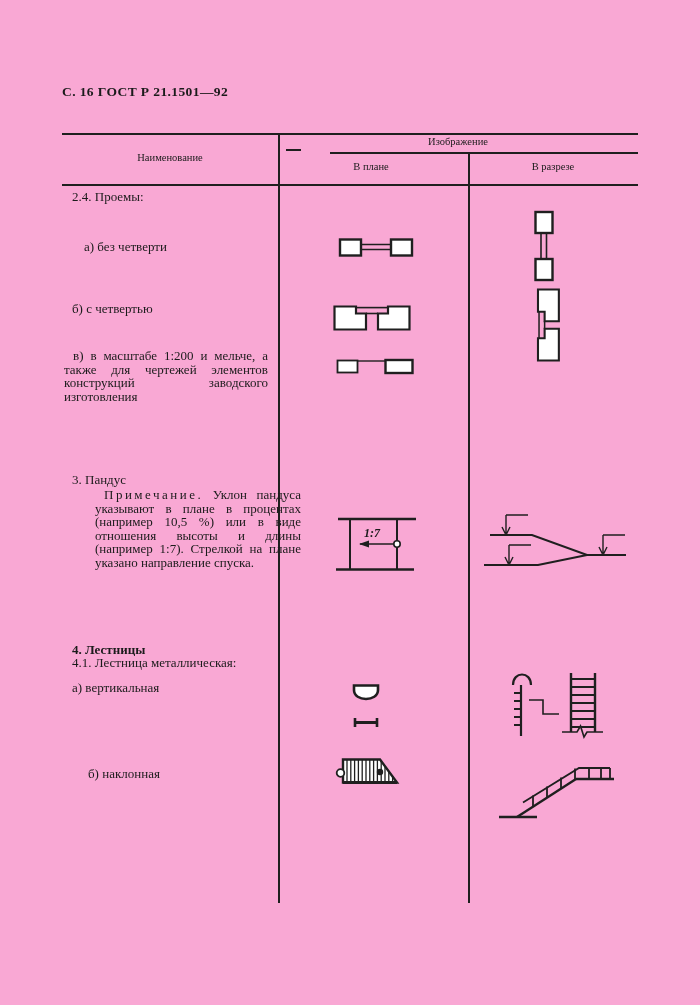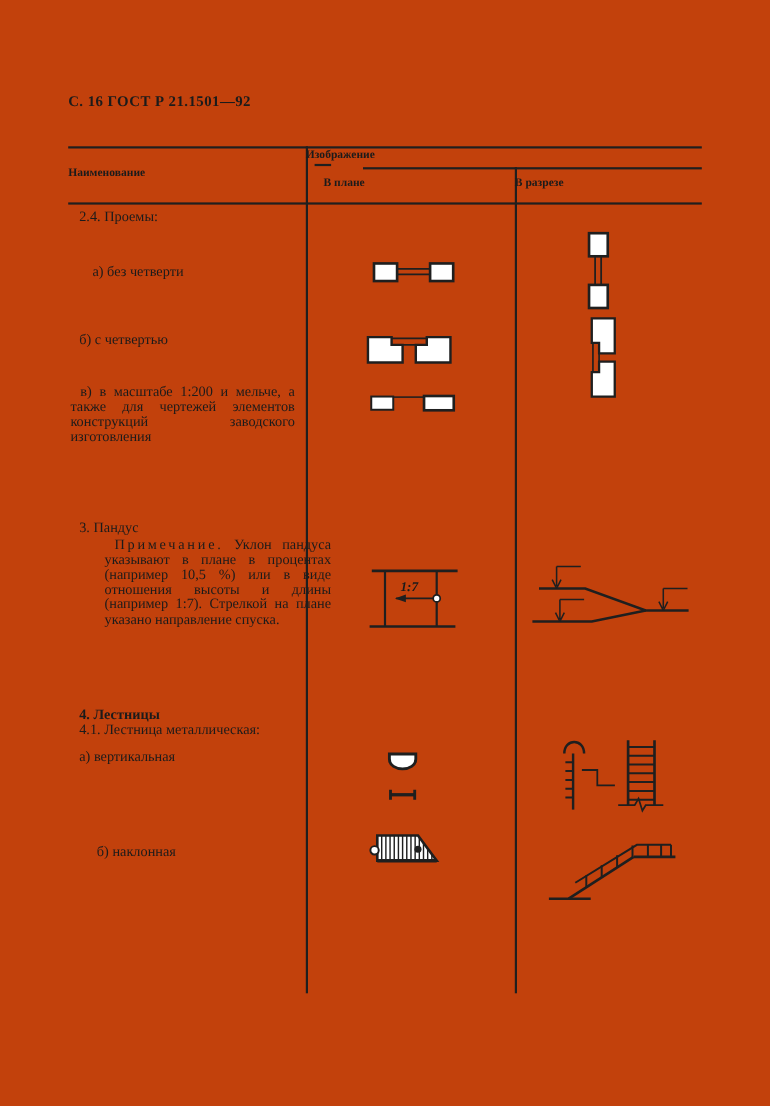--- a/index.html
+++ b/index.html
@@ -1,27 +1,27 @@
 <!DOCTYPE html>
 <html><head>
 <meta charset="utf-8">
 <style>
   html,body{margin:0;padding:0;background:#e8e8e8;}
   .page{
-    position:relative; width:700px; height:1005px; background:#c2410c;
+    position:relative; width:700px; height:1005px; background:#f9a8d4;
     font-family:"Liberation Serif", serif; color:#1b1b1b; overflow:hidden;
   }
   .hline{position:absolute; background:#1f1f1f;}
   .vline{position:absolute; background:#1f1f1f;}
   .page-header{
     position:absolute; left:62px; top:84px; font-size:13.5px; font-weight:bold;
     letter-spacing:0.4px; white-space:nowrap;
   }
   .th{
-    position:absolute; font-size:10.5px; text-align:left; white-space:nowrap;font-weight:bold;
+    position:absolute; font-size:10.5px; text-align:center; white-space:nowrap;
   }
   .entry{
     position:absolute; font-size:13px; line-height:13px; white-space:nowrap;
   }
   .para{
     position:absolute; font-size:13px; line-height:13.5px; text-align:justify;
     white-space:normal;
   }
   .para.indent{text-indent:9px;}
   .bold{font-weight:bold;}
@@ -41,21 +41,21 @@
 
   <div class="hline" style="left:62px; top:133px; width:576px; height:2px;"></div>
   <div class="hline" style="left:330px; top:152px; width:308px; height:1.5px;"></div>
   <div class="hline" style="left:286px; top:149px; width:15px; height:2px;"></div>
   <div class="hline" style="left:62px; top:184px; width:576px; height:2px;"></div>
   <div class="vline" style="left:278px; top:133px; width:1.5px; height:770px;"></div>
   <div class="vline" style="left:468px; top:152px; width:1.5px; height:751px;"></div>
 
   <div class="th" style="left:62px; top:152px; width:216px;">Наименование</div>
   <div class="th" style="left:278px; top:136px; width:360px;">Изображение</div>
-  <div class="th" style="left:278px; top:161px; width:186px;margin-left:16px;">В плане</div>
+  <div class="th" style="left:278px; top:161px; width:186px;">В плане</div>
   <div class="th" style="left:468px; top:161px; width:170px;">В разрезе</div>
 
   <div class="entry" style="left:72px; top:190px;">2.4. Проемы:</div>
   <div class="entry" style="left:72px; top:240px;margin-left:12px;">а) без четверти</div>
   <div class="entry" style="left:72px; top:302px;">б) с четвертью</div>
   <div class="para indent" style="left:64px; top:349px; width:204px;">в) в масштабе 1:200 и мельче, а также для чертежей элементов конструкций заводского изготовления</div>
   <div class="entry" style="left:72px; top:473px;">3. Пандус</div>
   <div class="para indent" style="left:63px; top:488px; width:206px;margin-left:32px;"><span class="spaced">Примечание.</span> <span>Уклон пандуса указывают в плане в процентах (например 10,5 %) или в виде отношения высоты и длины (например 1:7). Стрелкой на плане указано направление спуска.</span></div>
   <div class="entry bold" style="left:72px; top:643px;">4. Лестницы</div>
   <div class="entry" style="left:72px; top:656px;">4.1. Лестница металлическая:</div>

